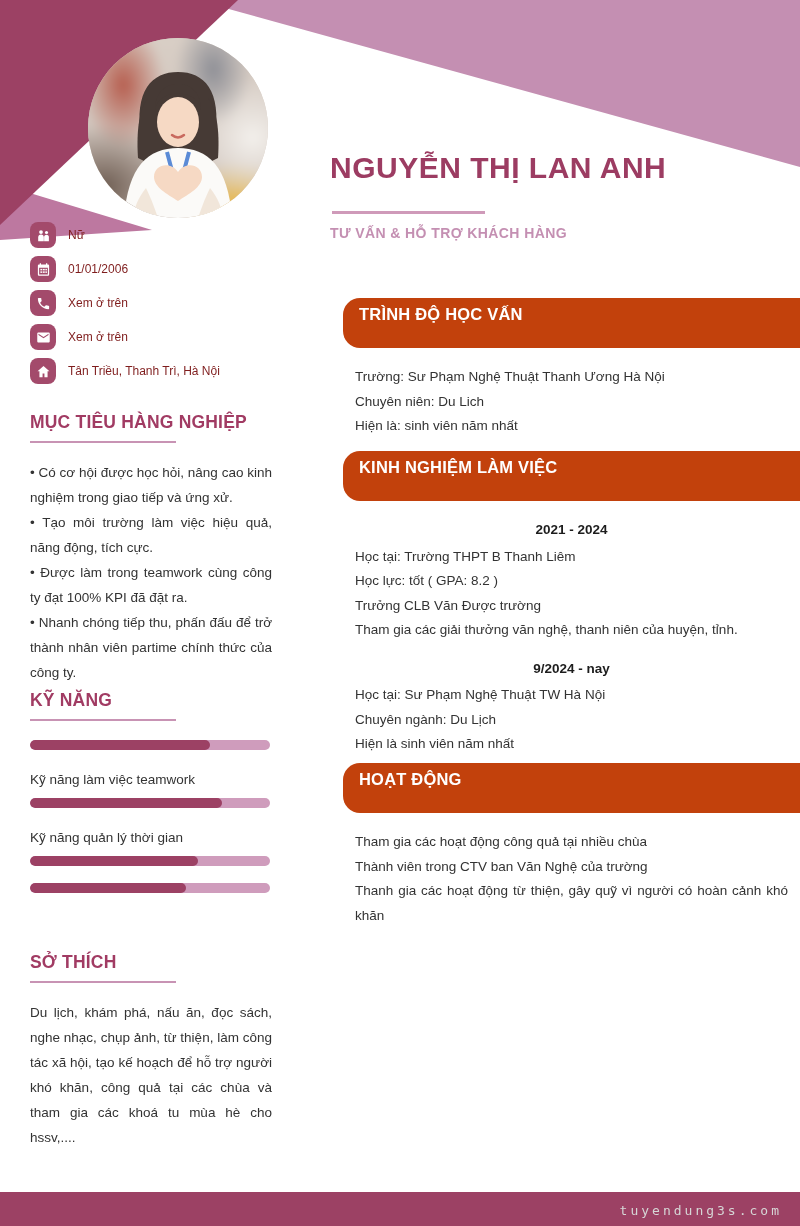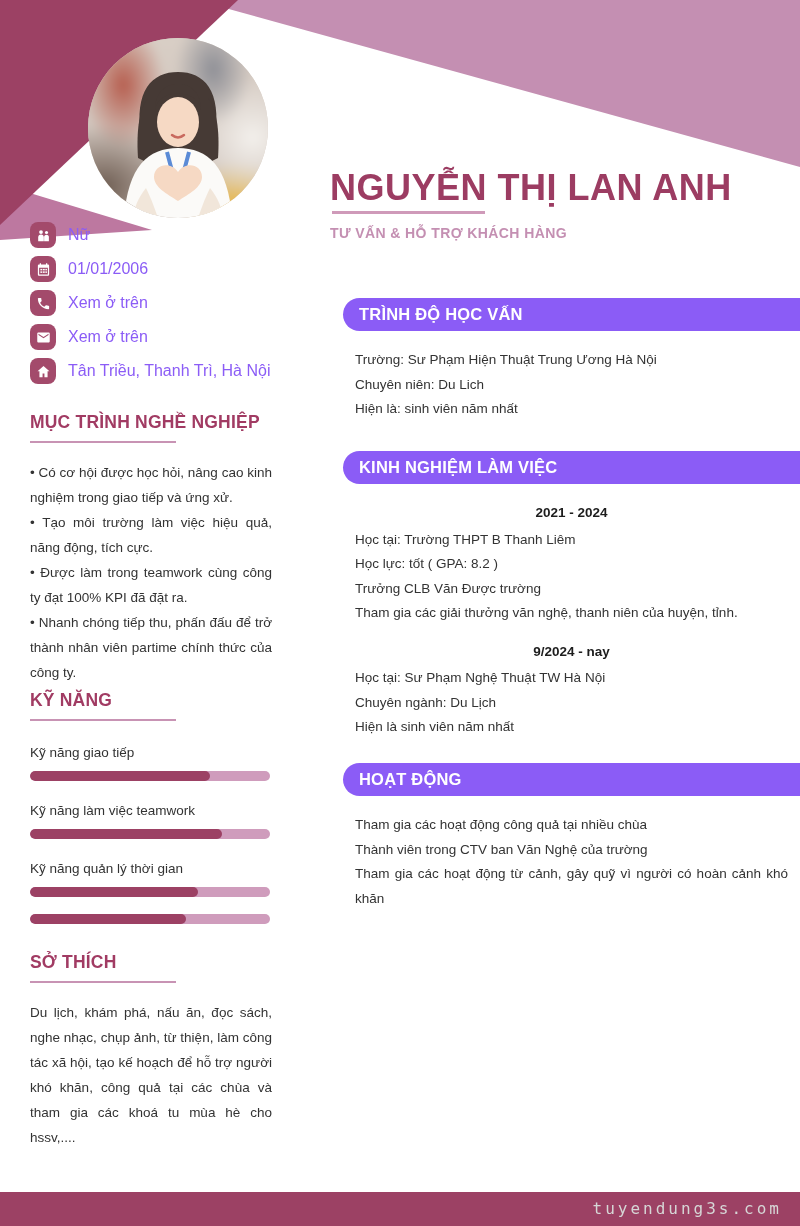--- a/index.html
+++ b/index.html
@@ -21,60 +21,60 @@
         background:
           radial-gradient(60px 90px at 22% 28%, #b65d4e 0%, rgba(182,93,78,0) 70%),
           radial-gradient(55px 80px at 68% 20%, #8e8f96 0%, rgba(142,143,150,0) 70%),
           radial-gradient(90px 90px at 88% 55%, #f3f0ec 0%, rgba(243,240,236,0) 70%),
           radial-gradient(110px 90px at 12% 80%, #6e5d52 0%, rgba(110,93,82,0) 70%),
           radial-gradient(80px 60px at 80% 88%, #e9b94e 0%, rgba(233,185,78,0) 70%),
           linear-gradient(180deg,#d9cfc6,#cbbfb8);}
   .photo svg{position:absolute;inset:0;}
 
   
-  .name{position:absolute;left:330px;top:167px;font-size:36px;font-weight:bold;
+  .name{position:absolute;left:330px;top:151px;font-size:30px;font-weight:bold;
         color:#9c3c62;letter-spacing:.5px;white-space:nowrap;}
   .name-underline{position:absolute;left:332px;top:211px;width:153px;height:3px;background:#cf9ab9;}
   .job-title{position:absolute;left:330px;top:225px;font-size:14px;font-weight:bold;
         color:#c48fb2;letter-spacing:.4px;white-space:nowrap;}
 
   
   .info-list{position:absolute;left:30px;top:222px;width:270px;}
   .info-row{display:flex;align-items:center;margin-bottom:8px;}
   .info-icon{flex:0 0 26px;width:26px;height:26px;border-radius:8px;background:#a34a6b;
         display:flex;align-items:center;justify-content:center;margin-right:12px;}
   .info-icon svg{width:15px;height:15px;fill:#fff;}
-  .info-text{font-size:16px;color:#8b5cf6;}
+  .info-text{font-size:12px;color:#7f1d1d;}
 
   .lsec{position:absolute;left:30px;width:242px;}
   .lsec h2{margin:0;font-size:17.5px;font-weight:bold;color:#a13b63;letter-spacing:.2px;}
   .h-underline{width:146px;height:2px;background:#c893b4;margin-top:8px;}
   .lsec-body{margin-top:17px;font-size:13.5px;line-height:25px;color:#333;text-align:justify;}
   .bullet::before{content:"\2022  ";}
 
   .skill{margin-bottom:17px;}
   .skill-label{font-size:13.5px;color:#333;margin-bottom:6px;}
   .skill-track{width:240px;height:10px;border-radius:5px;background:#cf9cbc;overflow:hidden;}
   .skill-fill{height:100%;border-radius:5px;background:#9c4164;}
 
   
   .rsec{position:absolute;left:330px;width:470px;}
-  .sec-bar{margin-left:13px;height:33px;background:#8b5cf6;border-radius:17px 0 0 17px;
+  .sec-bar{margin-left:13px;height:50px;background:#c2410c;border-radius:17px 0 0 17px;
         color:#fff;font-size:16.5px;font-weight:bold;line-height:33px;padding-left:16px;
         letter-spacing:.2px;}
   .rsec-body{margin-top:17px;padding-left:25px;padding-right:12px;
         font-size:13.5px;line-height:24.5px;color:#333;}
   .period{font-weight:bold;color:#1d1d1d;margin-bottom:2px;text-align:center;}
   .entry + .entry{margin-top:14px;}
   .just{text-align:justify;}
 
   
   .footer{position:absolute;left:0;bottom:0;width:800px;height:34px;background:#9c4164;}
   .watermark{position:absolute;right:18px;bottom:8px;font-family:"DejaVu Sans Mono",monospace;
-        font-size:16px;letter-spacing:3px;color:#d6d6d6;}
+        font-size:13px;letter-spacing:3px;color:#d6d6d6;}
 </style>
 </head>
 <body>
 
 <div class="page">
 
   <div class="shape-pink-top"></div>
   <div class="shape-wedge"></div>
   <div class="shape-dark"></div>
 
@@ -145,36 +145,35 @@
       <span class="info-icon">
         <svg viewBox="0 0 24 24">
             <path d="M12 3l9.5 8.5h-3V21h-5v-6h-3v6h-5v-9.5h-3z"></path>
           </svg>
       </span>
       <span class="info-text">Tân Triều, Thanh Trì, Hà Nội</span>
     </div>
   </div>
 
   <div class="lsec" style="top:412px">
-    <h2>MỤC TRÌNH NGHỀ NGHIỆP</h2>
+    <h2>MỤC TIÊU HÀNG NGHIỆP</h2>
     <div class="h-underline"></div>
     <div class="lsec-body">
       <div class="bullet">Có cơ hội được học hỏi, nâng cao kinh nghiệm trong giao tiếp và ứng xử.</div>
       <div class="bullet">Tạo môi trường làm việc hiệu quả, năng động, tích cực.</div>
       <div class="bullet">Được làm trong teamwork cùng công ty đạt 100% KPI đã đặt ra.</div>
       <div class="bullet">Nhanh chóng tiếp thu, phấn đấu để trở thành nhân viên partime chính thức của công ty.</div>
     </div>
   </div>
 
   <div class="lsec" style="top:690px">
     <h2>KỸ NĂNG</h2>
     <div class="h-underline"></div>
     <div class="lsec-body" style="text-align:left;margin-top:19px">
       <div class="skill">
-        <div class="skill-label">Kỹ năng giao tiếp</div>
         <div class="skill-track">
           <div class="skill-fill" style="width: 75%;"></div>
         </div>
       </div>
       <div class="skill">
         <div class="skill-label">Kỹ năng làm việc teamwork</div>
         <div class="skill-track">
           <div class="skill-fill" style="width: 80%;"></div>
         </div>
       </div>
@@ -194,21 +193,21 @@
 
   <div class="lsec" style="top:952px">
     <h2>SỞ THÍCH</h2>
     <div class="h-underline"></div>
     <div class="lsec-body">Du lịch, khám phá, nấu ăn, đọc sách, nghe nhạc, chụp ảnh, từ thiện, làm công tác xã hội, tạo kế hoạch để hỗ trợ người khó khăn, công quả tại các chùa và tham gia các khoá tu mùa hè cho hssv,....</div>
   </div>
 
   <div class="rsec" style="top:298px">
     <div class="sec-bar">TRÌNH ĐỘ HỌC VẤN</div>
     <div class="rsec-body">
-      <div>Trường: Sư Phạm Hiện Thuật Trung Ương Hà Nội</div>
+      <div>Trường: Sư Phạm Nghệ Thuật Thanh Ương Hà Nội</div>
       <div>Chuyên niên: Du Lich</div>
       <div>Hiện là: sinh viên năm nhất</div>
     </div>
   </div>
 
   <div class="rsec" style="top:451px">
     <div class="sec-bar">KINH NGHIỆM LÀM VIỆC</div>
     <div class="rsec-body">
       <div class="entry">
         <div class="period">2021 - 2024</div>
@@ -224,20 +223,20 @@
         <div>Hiện là sinh viên năm nhất</div>
       </div>
     </div>
   </div>
 
   <div class="rsec" style="top:763px">
     <div class="sec-bar">HOẠT ĐỘNG</div>
     <div class="rsec-body">
       <div>Tham gia các hoạt động công quả tại nhiều chùa</div>
       <div>Thành viên trong CTV ban Văn Nghệ của trường</div>
-      <div class="just">Tham gia các hoạt động từ cảnh, gây quỹ vì người có hoàn cảnh khó khăn</div>
+      <div class="just">Thanh gia các hoạt động từ thiện, gây quỹ vì người có hoàn cảnh khó khăn</div>
     </div>
   </div>
 
   <div class="footer"></div>
   <div class="watermark">tuyendung3s.com</div>
 
 </div>
 
 </body></html>

